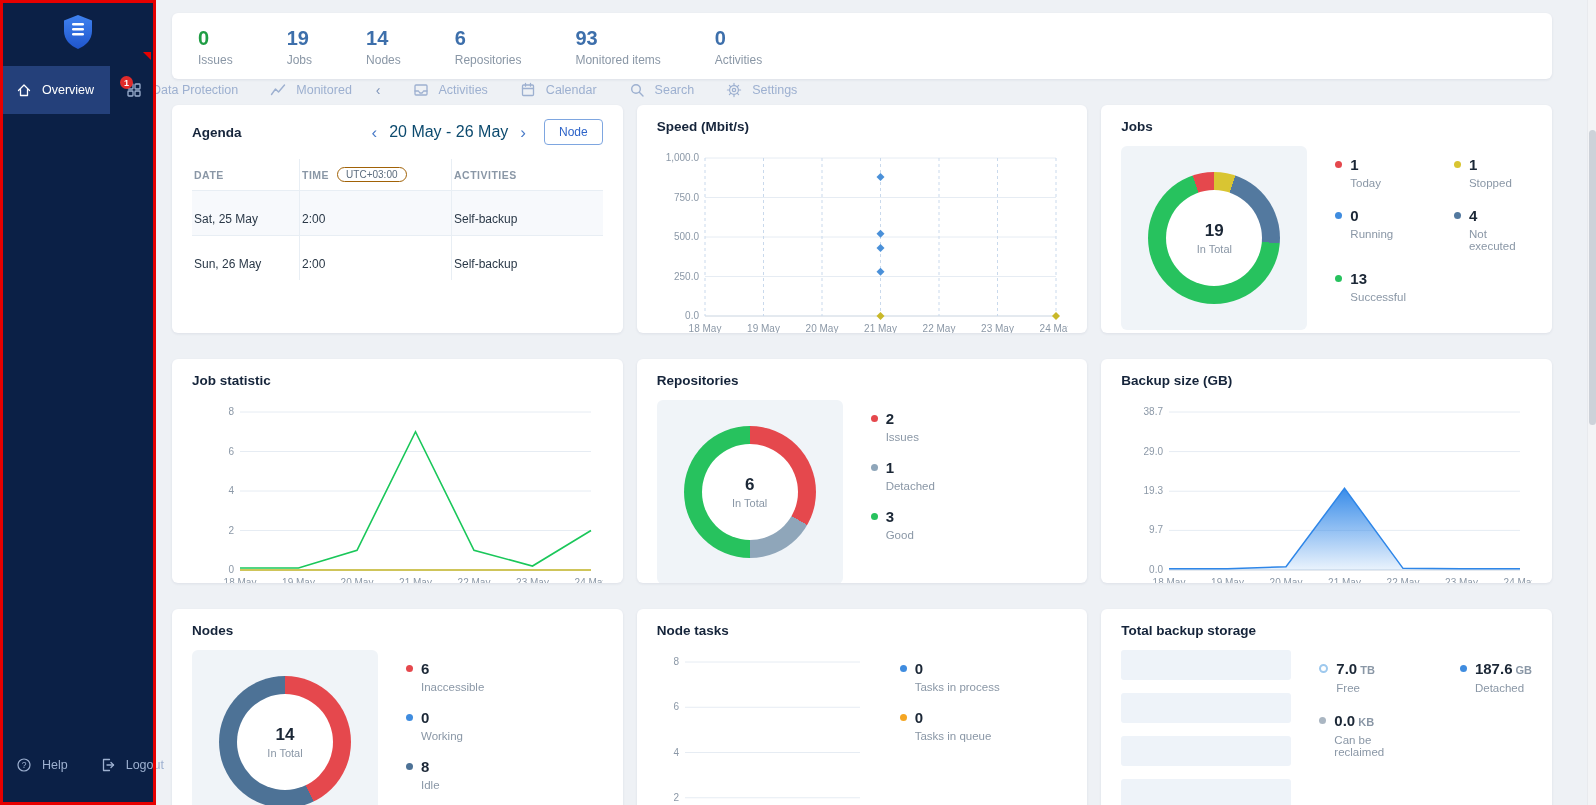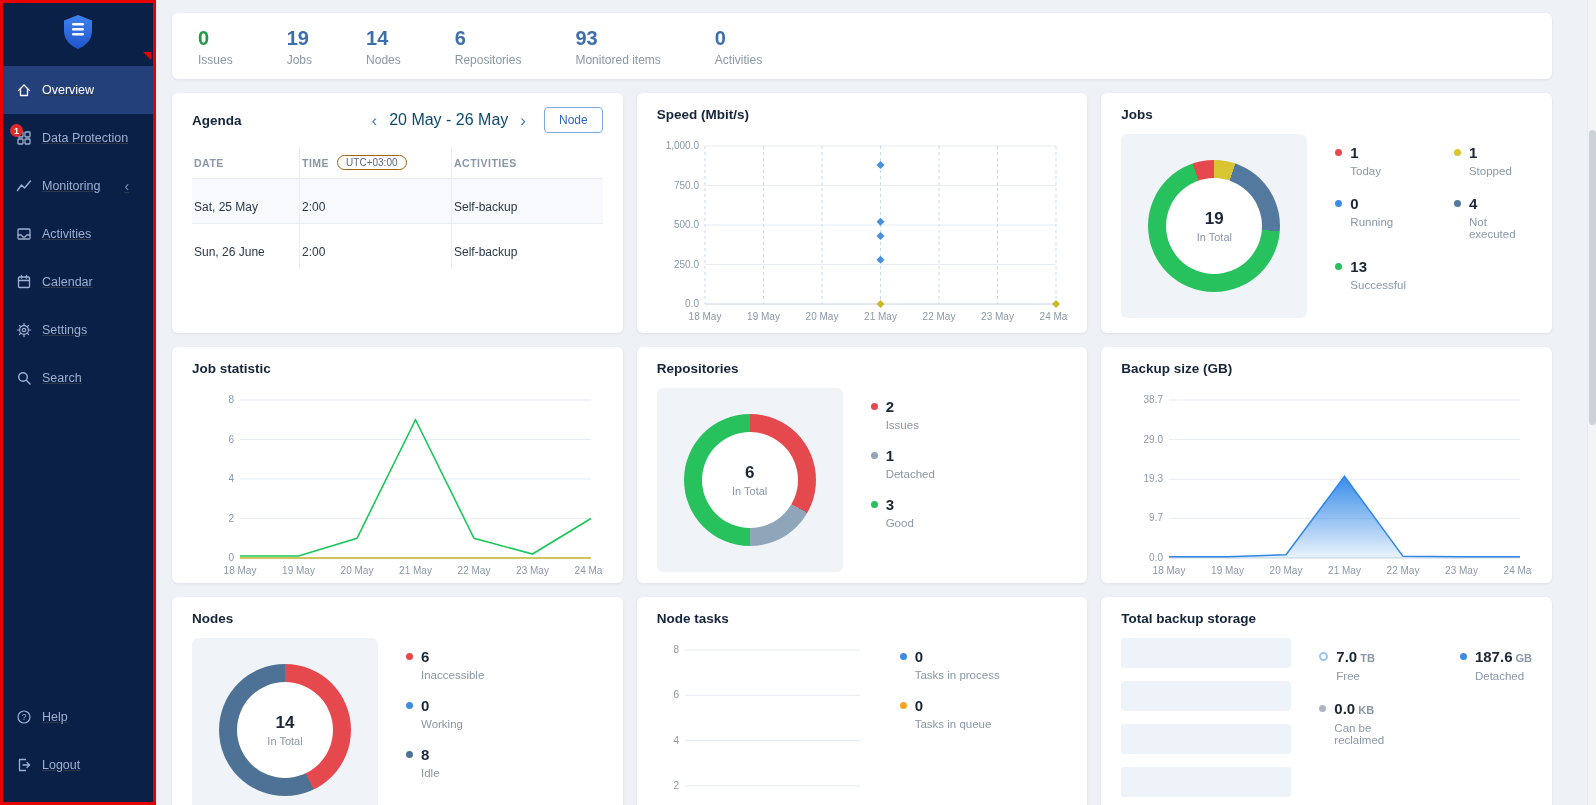--- a/index.html
+++ b/index.html
@@ -6,21 +6,21 @@
   html,body { width:1596px; height:805px; overflow:hidden; background:#eef1f5;
     font-family:"Liberation Sans", sans-serif; color:#2a3847; }
   .app { display:flex; width:100%; height:100%; position:relative; }
 
   
   .sidebar { width:156px; flex:none; background:#0b2046; display:flex; flex-direction:column;
     position:relative; height:100%; }
   .logo-wrap { height:66px; display:flex; align-items:center; justify-content:center; cursor:pointer; }
   .collapse-handle { position:absolute; top:52px; right:5px; width:0; height:0;
     border-top:8px solid #e60000; border-left:8px solid transparent; z-index:12; cursor:pointer; }
-  .nav { display:flex; flex-direction:column;text-decoration:underline; }
+  .nav { display:flex; flex-direction:row; }
   .nav.bottom { margin-top:auto; padding-bottom:16px; }
   .nav-item { display:flex; align-items:center; gap:10px; height:48px; padding:0 16px;
     font-size:12.5px; color:#9db0d0; cursor:pointer; position:relative; white-space:nowrap; }
   .nav-item.active { background:#24407a; color:#ffffff; }
   .icon { width:16px; height:16px; flex:none; position:relative; display:inline-flex; }
   .icon svg { width:16px; height:16px; }
   .badge { position:absolute; top:-6px; left:-6px; min-width:13px; height:13px; border-radius:7px;
     background:#e02b2b; color:#fff; font-size:9px; font-weight:bold; display:flex;
     align-items:center; justify-content:center; padding:0 3px; }
   .chev { margin-left:14px; color:#7d93b8; font-size:14px; line-height:1; }
@@ -29,21 +29,21 @@
   
   .main { flex:1; padding:13px 44px 0 16px; display:flex; flex-direction:column; gap:14px; overflow:hidden; }
   .stats-card { background:#fff; border-radius:6px; box-shadow:0 1px 3px rgba(20,40,80,.08);
     display:flex; gap:54px; padding:14px 26px 12px; flex:none; }
   .stat { cursor:pointer; }
   .stat-value { font-size:20px; font-weight:600; }
   .stat-label { font-size:12px; color:#8a97a6; margin-top:3px; }
 
   .grid { display:grid; grid-template-columns:repeat(3,1fr); grid-template-rows:240px 236px 300px; gap:14px; }
   .card { background:#fff; border-radius:6px; box-shadow:0 1px 3px rgba(20,40,80,.08);
-    padding:14px 20px 10px; overflow:hidden; }
+    padding:14px 20px 10px; overflow:hidden;margin-top:12px; }
   .card-title { font-size:13.5px; font-weight:bold; color:#15243a; }
   .card-head { display:flex; align-items:center; justify-content:space-between; }
   .card-body { margin-top:12px; }
   .row { display:flex; align-items:flex-start; }
 
   
   .agenda-nav { display:flex; align-items:center; gap:10px; }
   .chev-btn { color:#4a7bc8; font-size:17px; line-height:1; cursor:pointer; padding:0 2px; }
   .range { font-size:16px; color:#0c4a6e; }
   .today-btn { background:#fff; border:1px solid #7ea6e0; color:#2e64c8; font-size:12px;
@@ -140,21 +140,21 @@
         </span>
         <span class="nav-label">Data Protection</span>
       </div>
 
       <div class="nav-item">
         <span class="icon">
           <svg viewBox="0 0 16 16" fill="none" stroke="currentColor" stroke-width="1.4" stroke-linecap="round" stroke-linejoin="round">
             <polyline points="1.5,12.5 5.5,7 8.5,10 14.5,3"></polyline>
           </svg>
         </span>
-        <span class="nav-label">Monitoring</span>
+        <span class="nav-label">Monitored</span>
         <span class="chev">‹</span>
       </div>
 
       <div class="nav-item">
         <span class="icon">
           <svg viewBox="0 0 16 16" fill="none" stroke="currentColor" stroke-width="1.3" stroke-linecap="round" stroke-linejoin="round">
             <rect x="2" y="3" width="12" height="10" rx="1"></rect>
             <path d="M2 9 H5.5 L6.8 11 H9.2 L10.5 9 H14"></path>
           </svg>
         </span>
@@ -162,41 +162,41 @@
       </div>
 
       <div class="nav-item">
         <span class="icon">
           <svg viewBox="0 0 16 16" fill="none" stroke="currentColor" stroke-width="1.3" stroke-linecap="round" stroke-linejoin="round">
             <rect x="2.5" y="3" width="11" height="10.5" rx="1"></rect>
             <path d="M5.5 1.5 V4.2 M10.5 1.5 V4.2 M2.5 6.5 H13.5"></path>
           </svg>
         </span>
         <span class="nav-label">Calendar</span>
+      </div>
+
+      <div class="nav-item">
+        <span class="icon">
+          <svg viewBox="0 0 16 16" fill="none" stroke="currentColor" stroke-width="1.4" stroke-linecap="round">
+            <circle cx="7" cy="7" r="4.3"></circle>
+              <path d="M10.3 10.3 L14 14"></path>
+          </svg>
+        </span>
+        <span class="nav-label">Search</span>
       </div>
 
       <div class="nav-item">
         <span class="icon">
           <svg viewBox="0 0 16 16" fill="none" stroke="currentColor" stroke-width="1.2" stroke-linecap="round">
             <circle cx="8" cy="8" r="4.4"></circle>
               <circle cx="8" cy="8" r="1.7"></circle>
             <path d="M12.6 8 H14.6 M11.2 11.2 L12.6 12.6 M8 12.6 V14.6 M4.8 11.2 L3.4 12.6 M3.4 8 H1.4 M4.8 4.8 L3.4 3.4 M8 3.4 V1.4 M11.2 4.8 L12.6 3.4"></path>
           </svg>
         </span>
         <span class="nav-label">Settings</span>
-      </div>
-
-      <div class="nav-item">
-        <span class="icon">
-          <svg viewBox="0 0 16 16" fill="none" stroke="currentColor" stroke-width="1.4" stroke-linecap="round">
-            <circle cx="7" cy="7" r="4.3"></circle>
-              <path d="M10.3 10.3 L14 14"></path>
-          </svg>
-        </span>
-        <span class="nav-label">Search</span>
       </div>
     </nav>
 
     <nav class="nav bottom">
       <div class="nav-item">
         <span class="icon">
           <svg viewBox="0 0 16 16" fill="none" stroke="currentColor" stroke-width="1.2">
             <circle cx="8" cy="8" r="6"></circle>
             <text x="8" y="11" text-anchor="middle" font-size="8.5" fill="currentColor" stroke="none">?</text>
           </svg>
@@ -264,21 +264,21 @@
           <div class="a-cell a-head sep">
             <span>TIME</span>
             <span class="tz-pill">UTC+03:00</span>
           </div>
           <div class="a-cell a-head">ACTIVITIES</div>
 
           <div class="a-cell sep r0">Sat, 25 May</div>
           <div class="a-cell sep r0">2:00</div>
           <div class="a-cell r0">Self-backup</div>
 
-          <div class="a-cell sep">Sun, 26 June</div>
+          <div class="a-cell sep">Sun, 26 May</div>
           <div class="a-cell sep">2:00</div>
           <div class="a-cell">Self-backup</div>
         </div>
       </section>
 
       <section class="card">
         <h3 class="card-title">Speed (Mbit/s)</h3>
         <div class="card-body">
           <div class="xy-chart"><svg width="411" height="192" viewBox="0 0 411 192">
                 <line x1="48" x2="399" y1="170" y2="170" stroke="#c9d4e0" stroke-width="1"></line>

